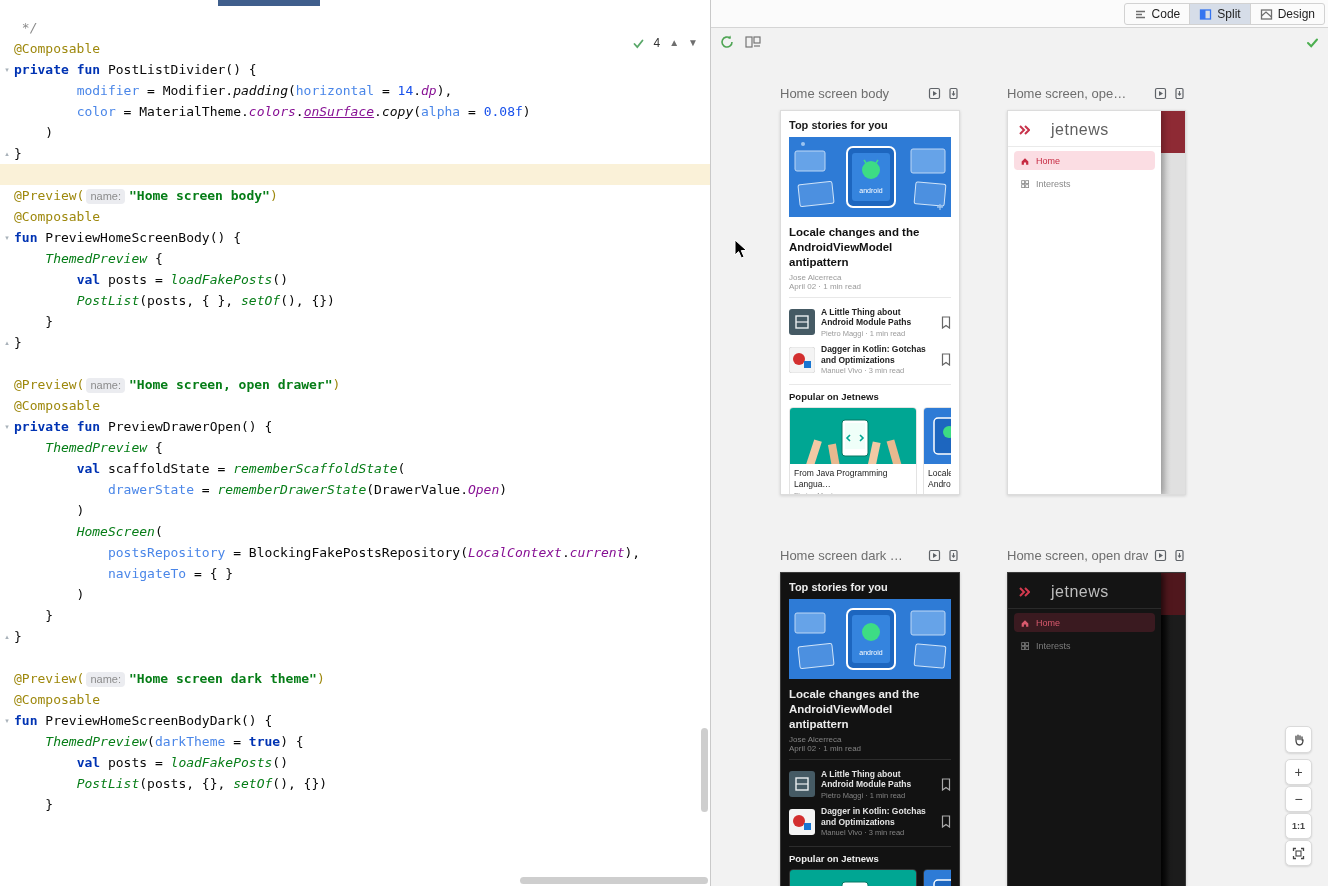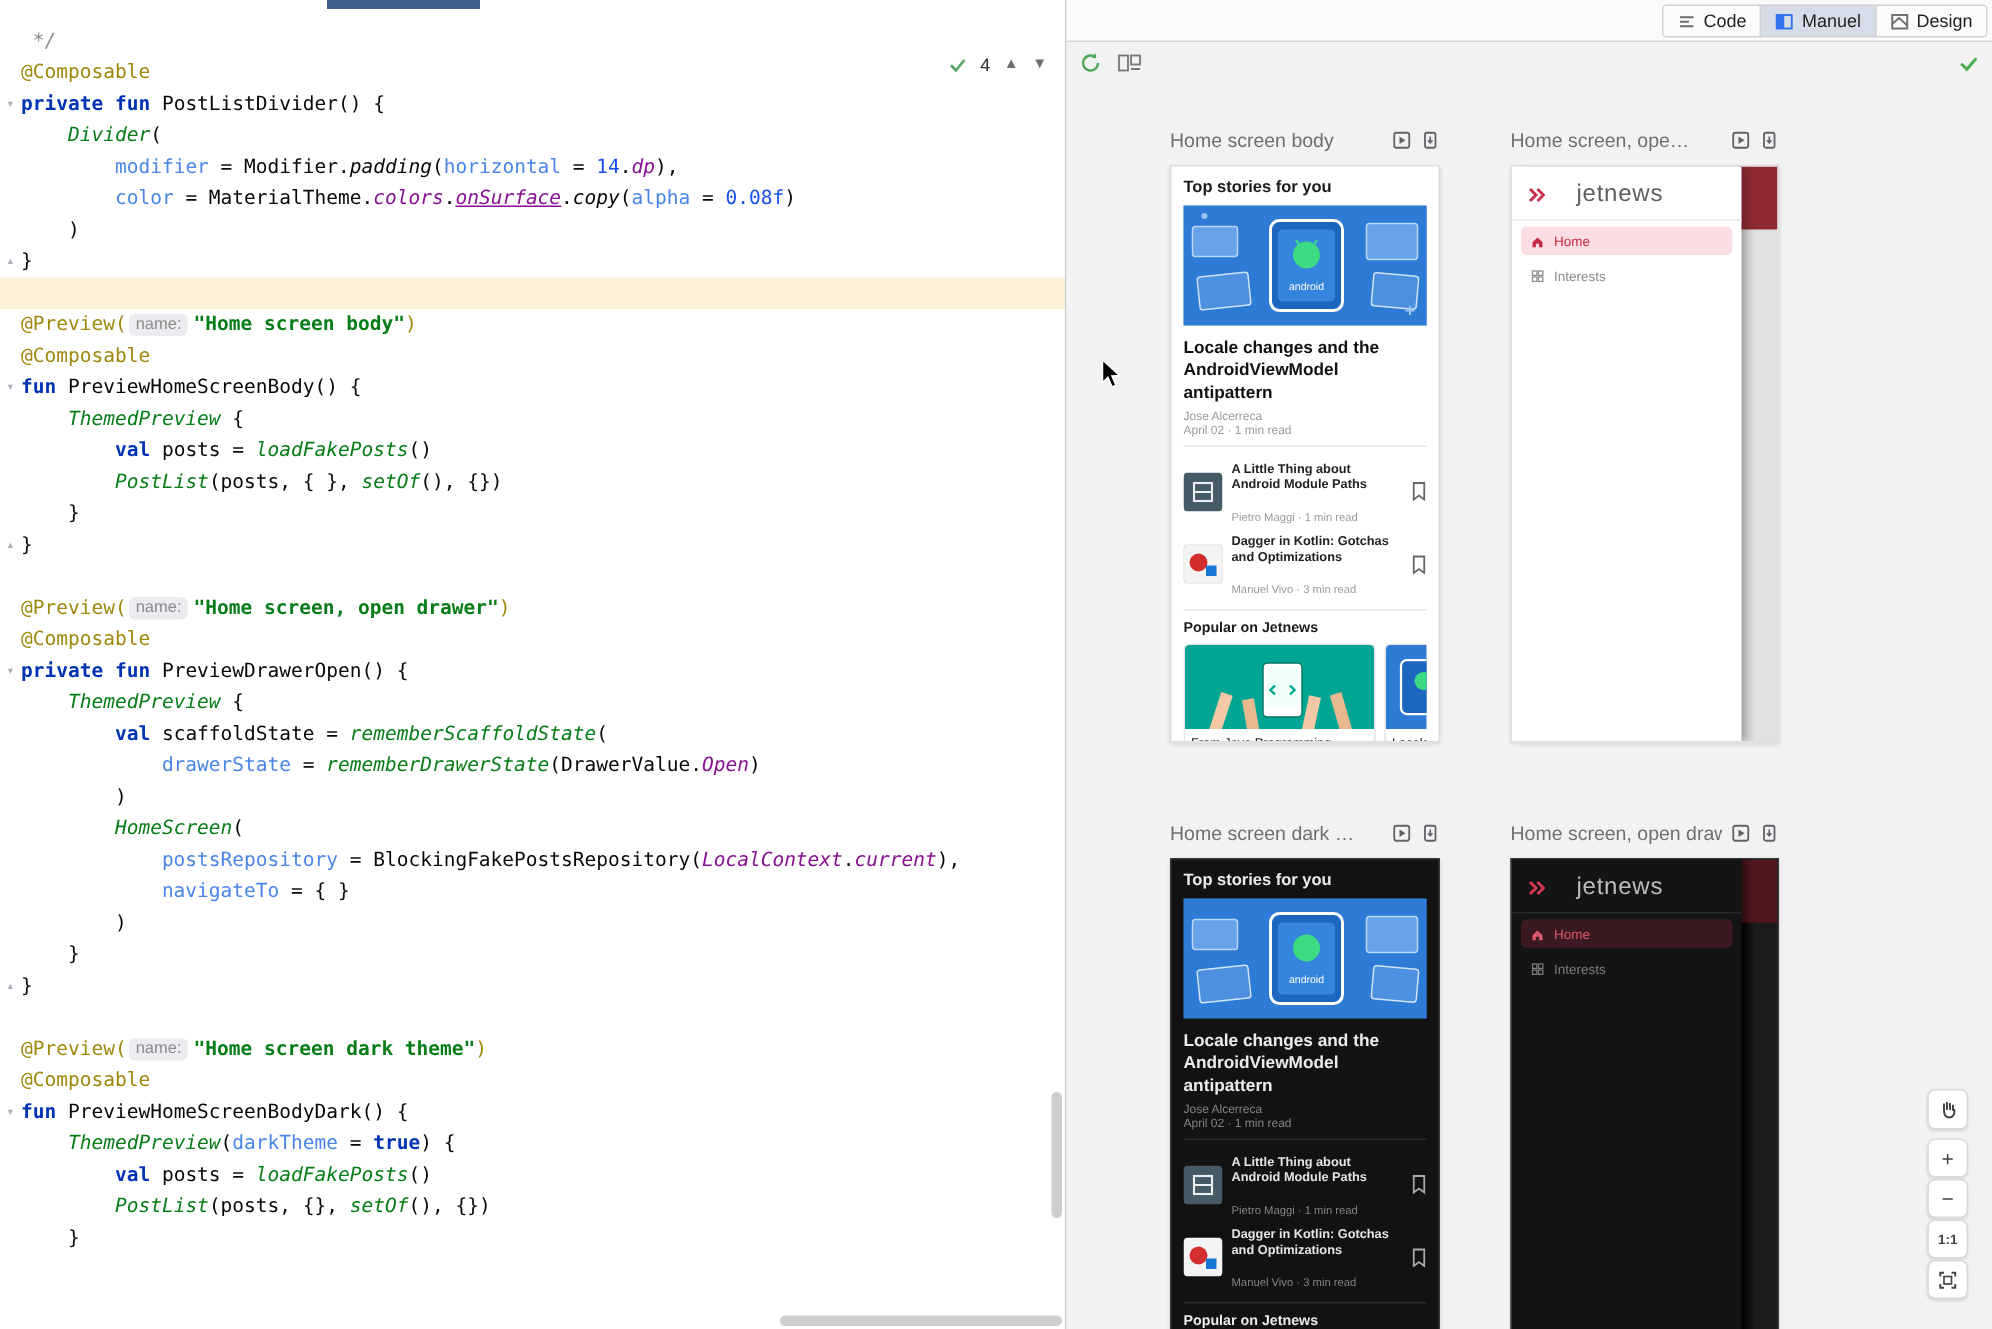--- a/index.html
+++ b/index.html
@@ -57,21 +57,21 @@
   .jh{padding:8px;height:100%}
   .jh-header{font-size:11px;font-weight:700;color:#1B1B1B;margin-bottom:6px}
   .jh-hero{height:80px;background:#2E7BD6;overflow:hidden}
   .jh-title{margin-top:8px;font-size:11.5px;font-weight:700;color:#111;line-height:1.3}
   .jh-author{margin-top:3px;font-size:8px;color:#9A9A9A}
   .jh-date{font-size:8px;color:#9A9A9A}
   .jh-div{height:1px;background:#E8E8E8;margin:6px 0}
   .jh-row{display:flex;align-items:center;gap:6px;padding:3px 0}
   .jh-rowtext{flex:1;min-width:0}
   .jh-rowtitle{font-size:8.5px;font-weight:700;color:#222;line-height:1.25}
-  .jh-rowmeta{font-size:7.5px;color:#9A9A9A;margin-top:12px}
+  .jh-rowmeta{font-size:7.5px;color:#9A9A9A;margin-top:1px}
   .jh-pop{font-size:9.5px;font-weight:700;color:#1B1B1B;margin:4px 0 5px}
   .jh-cards{display:flex;gap:6px;overflow:hidden}
   .jh-card{width:128px;flex:none;border:1px solid #E3E3E3;border-radius:4px;background:#fff;overflow:hidden}
   .jh-card-img{height:56px;overflow:hidden}
   .jh-card-body{padding:4px}
   .jh-card-title{font-size:8.5px;font-weight:400;color:#222;line-height:1.25}
   .jh-card-meta{font-size:7px;color:#9A9A9A;margin-top:2px}
   
   .darkbg .jh-header,.darkbg .jh-title,.darkbg .jh-pop{color:#ECECEC}
   .darkbg .jh-rowtitle,.darkbg .jh-card-title{color:#E4E4E4}
@@ -118,24 +118,20 @@
         <div class="code-line">
           <span class="gutter"></span>
           <span class="code"><span class="tk tk-a">@Composable</span></span>
         </div>
         <div class="code-line">
           <span class="gutter">▾</span>
           <span class="code"><span class="tk tk-k">private</span><span class="tk tk-p"> </span><span class="tk tk-k">fun</span><span class="tk tk-p"> PostListDivider() {</span></span>
         </div>
         <div class="code-line">
           <span class="gutter"></span>
-          <span class="code"><span class="tk tk-p">    </span><span class="tk tk-fg">Divider</span><span class="tk tk-p">(</span></span>
-        </div>
-        <div class="code-line">
-          <span class="gutter"></span>
           <span class="code"><span class="tk tk-p">        </span><span class="tk tk-na">modifier</span><span class="tk tk-p"> = Modifier.</span><span class="tk tk-fm">padding</span><span class="tk tk-p">(</span><span class="tk tk-na">horizontal</span><span class="tk tk-p"> = </span><span class="tk tk-n">14</span><span class="tk tk-p">.</span><span class="tk tk-pr">dp</span><span class="tk tk-p">),</span></span>
         </div>
         <div class="code-line">
           <span class="gutter"></span>
           <span class="code"><span class="tk tk-p">        </span><span class="tk tk-na">color</span><span class="tk tk-p"> = MaterialTheme.</span><span class="tk tk-pr">colors</span><span class="tk tk-p">.</span><span class="tk tk-pru">onSurface</span><span class="tk tk-p">.</span><span class="tk tk-fm">copy</span><span class="tk tk-p">(</span><span class="tk tk-na">alpha</span><span class="tk tk-p"> = </span><span class="tk tk-n">0.08f</span><span class="tk tk-p">)</span></span>
         </div>
         <div class="code-line">
           <span class="gutter"></span>
           <span class="code"><span class="tk tk-p">    )</span></span>
         </div>
@@ -293,21 +289,21 @@
           <svg width="13" height="13" viewBox="0 0 13 13">
               <path d="M2 3.5h9M2 6.5h6M2 9.5h9" stroke="#6E6E6E" stroke-width="1.4" fill="none"></path>
             </svg>
           <span>Code</span>
         </div>
         <div class="mode-tab active">
           <svg width="13" height="13" viewBox="0 0 13 13">
               <rect x="1.5" y="2" width="10" height="9" fill="none" stroke="#3574F0" stroke-width="1.3"></rect>
               <rect x="1.5" y="2" width="5" height="9" fill="#3574F0"></rect>
             </svg>
-          <span>Manuel</span>
+          <span>Split</span>
         </div>
         <div class="mode-tab">
           <svg width="13" height="13" viewBox="0 0 13 13">
               <rect x="1.5" y="2" width="10" height="9" fill="none" stroke="#6E6E6E" stroke-width="1.3"></rect>
               <path d="M1.5 8 L6 4 L11.5 9" stroke="#6E6E6E" stroke-width="1.2" fill="none"></path>
             </svg>
           <span>Design</span>
         </div>
       </div>
     </div>

